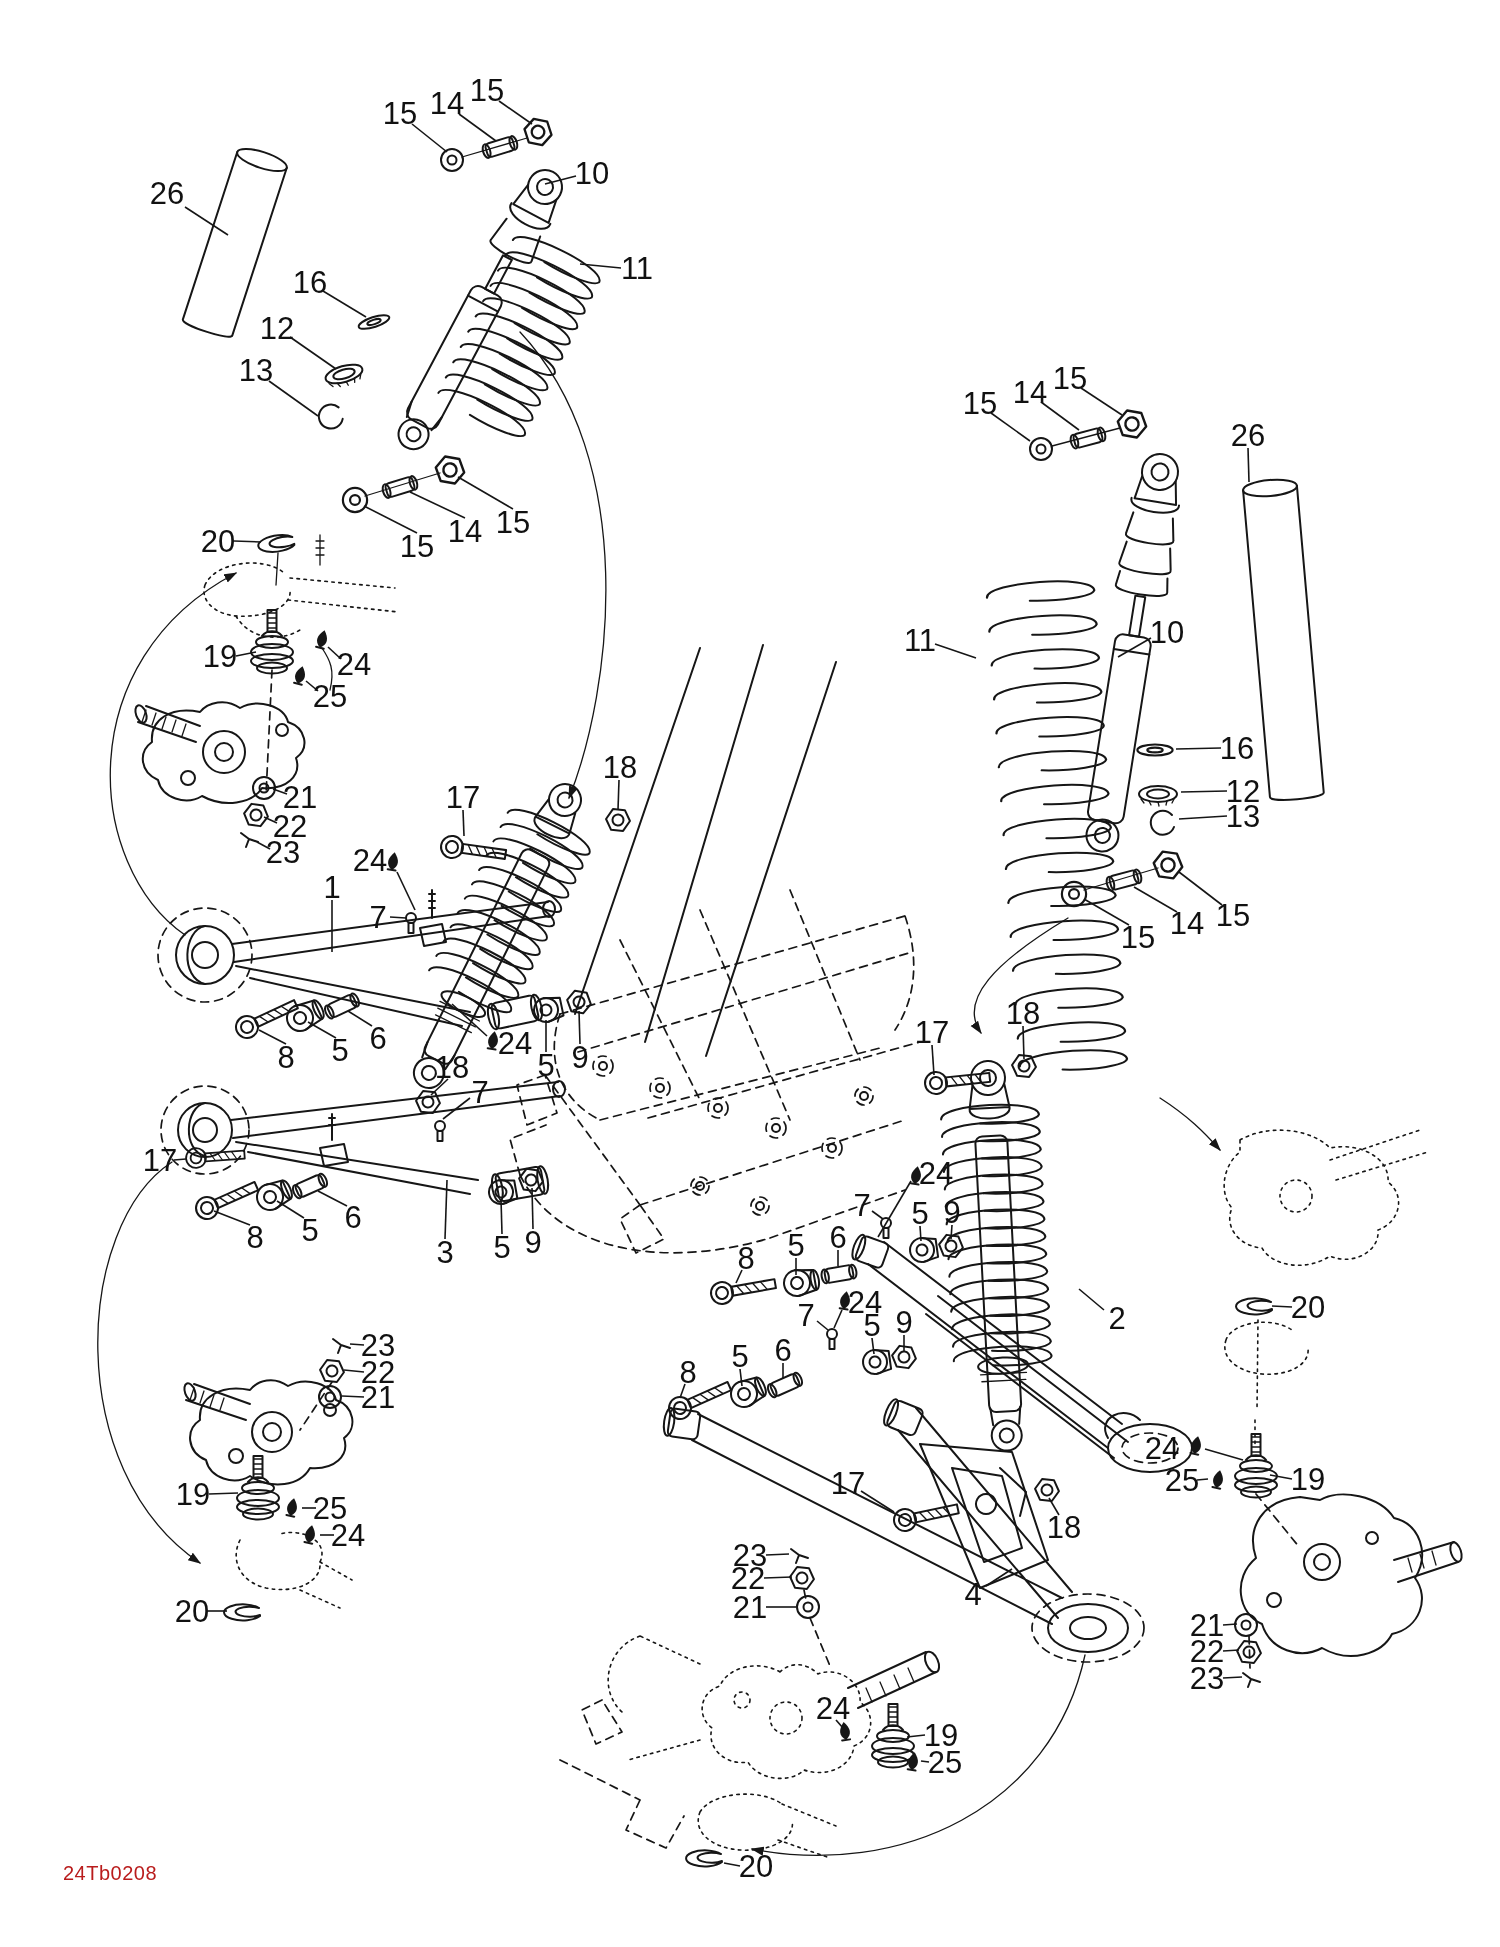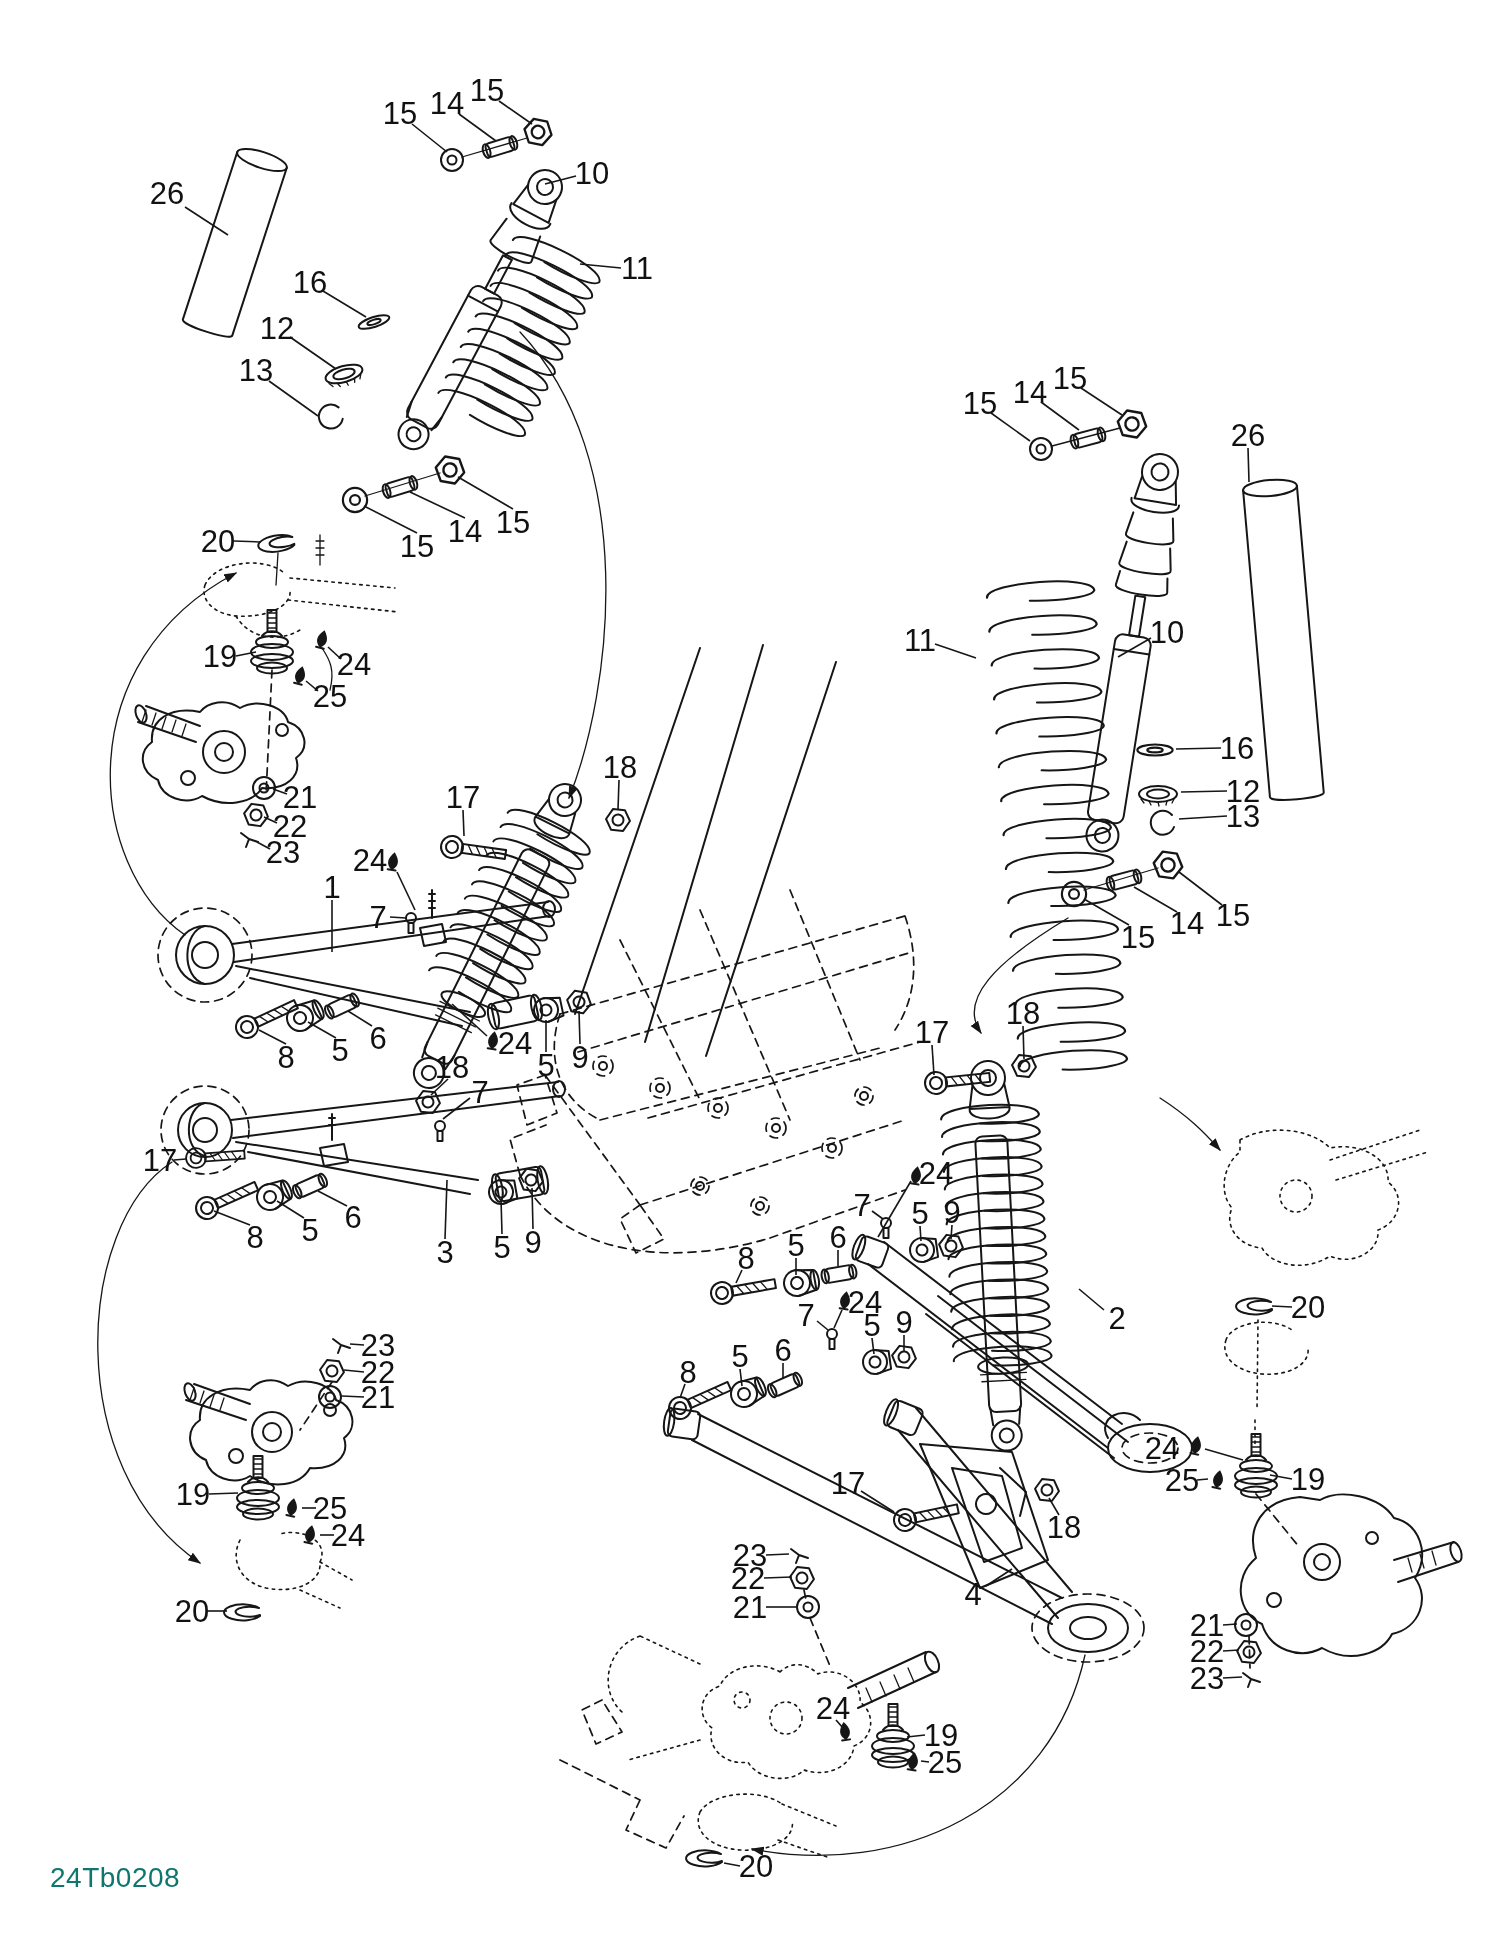--- a/index.html
+++ b/index.html
@@ -4,21 +4,21 @@
 <style>
   html,body{margin:0;padding:0;background:#ffffff;}
   .stage{position:relative;width:1500px;height:1947px;background:#fff;font-family:"Liberation Sans",sans-serif;overflow:hidden;}
   svg{position:absolute;left:0;top:0;}
   svg text{font-family:"Liberation Sans",sans-serif;font-size:31px;fill:#111;}
   .art{stroke:#161616;fill:none;stroke-width:2;stroke-linecap:round;stroke-linejoin:round;}
   .dash{stroke-dasharray:8 6;stroke-width:1.7;}
   .dot{stroke-dasharray:2.5 4.5;stroke-width:1.6;}
   .thin{stroke-width:1.3;}
   .solidfill{fill:#161616;stroke:none;}
-  .code{position:absolute;left:50px;top:1862px;font-size:28px;color:#0f766e;letter-spacing:0.5px;}
+  .code{position:absolute;left:63px;top:1862px;font-size:20px;color:#b91c1c;letter-spacing:0.5px;}
 </style>
 </head>
 <body>
 
 <div class="stage">
 
 <svg width="1500" height="1947" viewBox="0 0 1500 1947">
   <defs>
     <marker id="arr" markerWidth="12" markerHeight="10" refX="9" refY="3.5" orient="auto">
       <path d="M0,0 L10,3.5 L0,7 Z" fill="#161616"></path>

